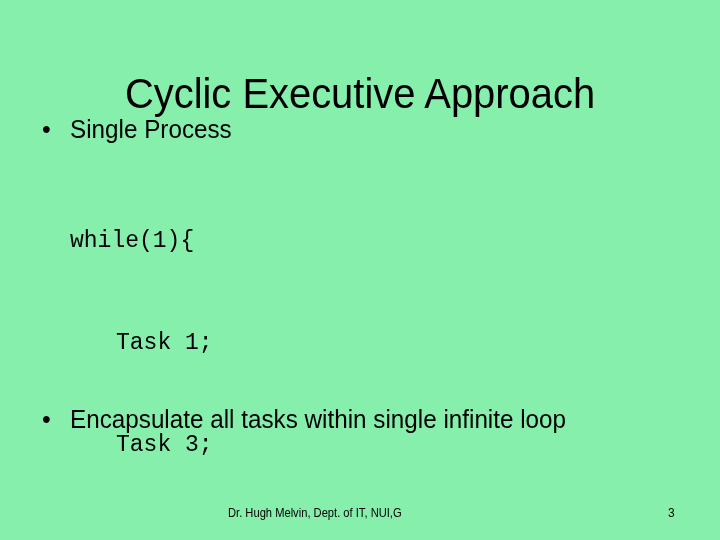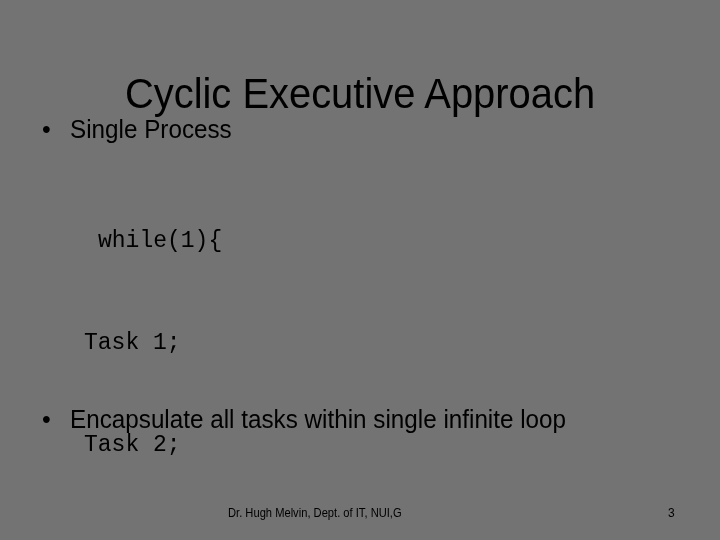--- a/index.html
+++ b/index.html
@@ -10,21 +10,21 @@
   }
   body {
     font-family: "Liberation Sans", "DejaVu Sans", sans-serif;
     color: #000000;
     -webkit-font-smoothing: antialiased;
   }
   .slide {
     position: relative;
     width: 720px;
     height: 540px;
-    background: #737373;
+    background: #86efac;
     overflow: hidden;
   }
 
   
   .slide-title {
     position: absolute;
     left: 0;
     top: 42px;
     width: 720px;
     text-align: center;
@@ -94,22 +94,22 @@
     line-height: 34px;
     color: #000000;
     white-space: pre;
   }
   .code-line {
     display: block;
     height: 34px;
     color: #000000;
     white-space: pre;
   }
-  .code-line.indent-0 { padding-left: 98px; }
-  .code-line.indent-1 { padding-left: 84px; }
+  .code-line.indent-0 { padding-left: 70px; }
+  .code-line.indent-1 { padding-left: 116px; }
 
   
   .footer {
     position: absolute;
     left: 0;
     top: 505px;
     width: 720px;
     height: 20px;
   }
   .footer-credit {
@@ -146,21 +146,21 @@
   <div class="body-area">
 
     <div class="bullet-row" id="bullet-one">
       <span class="bullet-mark">•</span>
       <span class="bullet-text">Single Process</span>
     </div>
 
     <div class="code-block">
       <span class="code-line indent-0">while(1){</span>
       <span class="code-line indent-1">Task 1;</span>
-      <span class="code-line indent-1">Task 2;</span>
+      <span class="code-line indent-1">Task 3;</span>
       <span class="code-line indent-1">..</span>
       
       
       
     </div>
 
     <div class="bullet-row" id="bullet-two">
       <span class="bullet-mark">•</span>
       <span class="bullet-text">Encapsulate all tasks within single infinite loop</span>
     </div>

